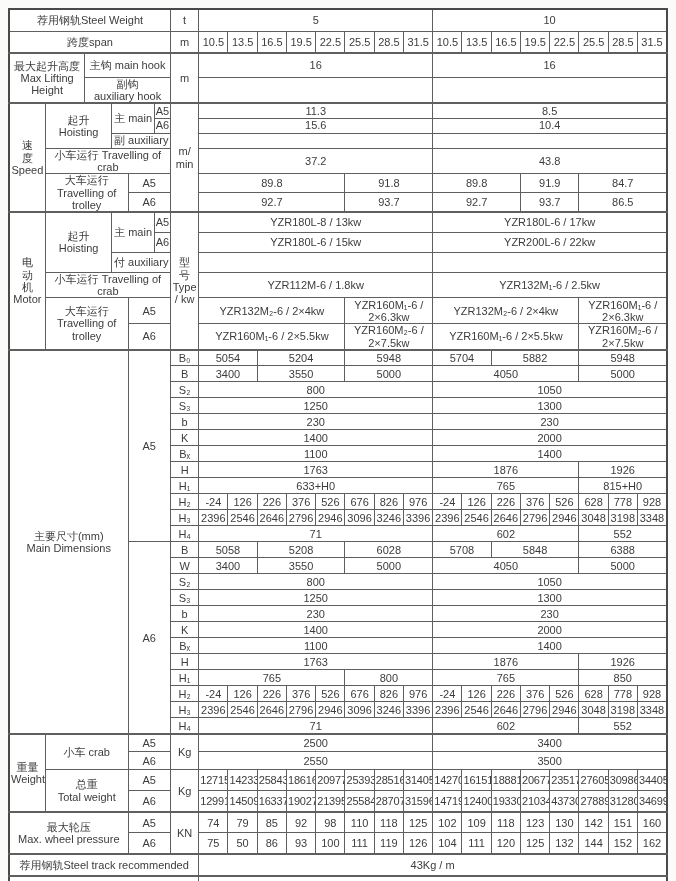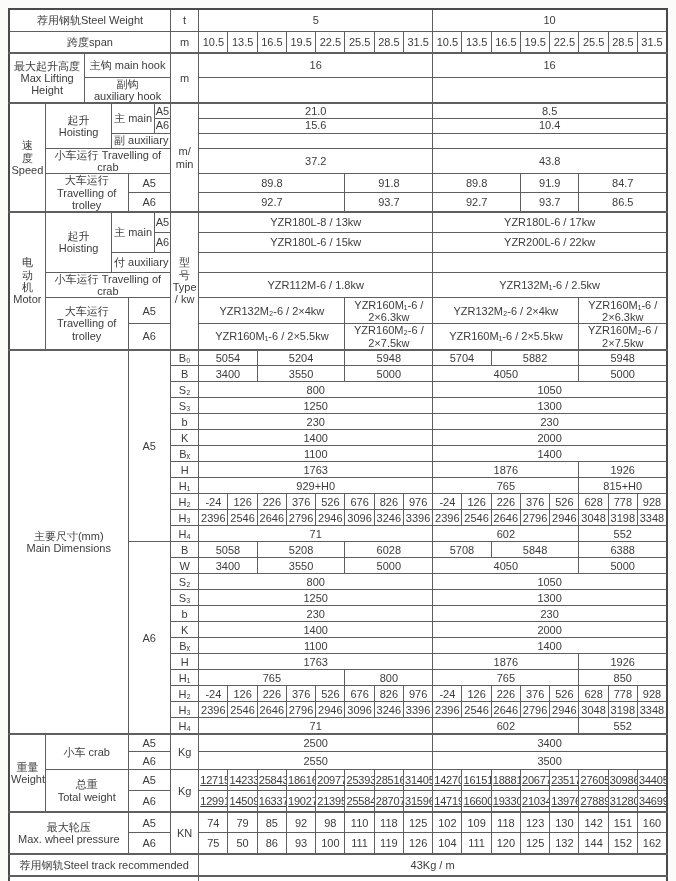--- a/index.html
+++ b/index.html
@@ -22,21 +22,21 @@
     white-space:pre-line;
     overflow:hidden;
   }
   
   tr.tt td{border-top-width:2px;text-align:center;}
   
   td.gb{border-left-width:2px;}
   
   td.s10{font-size:10px;}
   td.s9{font-size:9px;}
-  td.s8{font-size:8.5px;letter-spacing:-0.2px;text-decoration:underline;}
+  td.s8{font-size:8.5px;letter-spacing:-0.2px;}
   td.vlab{font-size:11px;line-height:1.4;}
   
   tr.h15{height:15px}
   tr.h16{height:16px}
   tr.h18{height:18px}
   tr.h20{height:20px}
   tr.h21{height:21px}
   tr.h22{height:22px}
   tr.h24{height:24px}
   tr.h26{height:26px}
@@ -120,21 +120,21 @@
       <tr class="tt h15">
         <td rowspan="6" class="vlab">速
 度
 Speed</td>
         <td colspan="2" rowspan="3" class="s10">起升
 Hoisting</td>
         <td colspan="2" rowspan="2" class="s10">主 main</td>
         <td>A5</td>
         <td rowspan="6" class="s10">m/
 min</td>
-        <td colspan="8">21.0</td>
+        <td colspan="8">11.3</td>
         <td colspan="8" class="gb">8.5</td>
       </tr>
       <tr class="h15">
         <td>A6</td>
         <td colspan="8">15.6</td>
         <td colspan="8" class="gb">10.4</td>
       </tr>
       <tr class="h15">
         <td colspan="3" class="s10">副 auxiliary</td>
         <td colspan="8"></td>
@@ -261,21 +261,21 @@
         <td colspan="8" class="gb">1400</td>
       </tr>
       <tr class="h16">
         <td>H</td>
         <td colspan="8">1763</td>
         <td colspan="5" class="gb">1876</td>
         <td colspan="3">1926</td>
       </tr>
       <tr class="h16">
         <td>H₁</td>
-        <td colspan="8">929+H0</td>
+        <td colspan="8">633+H0</td>
         <td colspan="5" class="gb">765</td>
         <td colspan="3">815+H0</td>
       </tr>
       <tr class="h16">
         <td>H₂</td>
         <td class="s9">-24</td>
         <td class="s9">126</td>
         <td class="s9">226</td>
         <td class="s9">376</td>
         <td class="s9">526</td>
@@ -456,24 +456,24 @@
         <td colspan="2">A6</td>
         <td class="s8">12991</td>
         <td class="s8">14509</td>
         <td class="s8">16337</td>
         <td class="s8">19027</td>
         <td class="s8">21395</td>
         <td class="s8">25584</td>
         <td class="s8">28707</td>
         <td class="s8">31596</td>
         <td class="s8 gb">14719</td>
-        <td class="s8">16600</td>
+        <td class="s8">12400</td>
         <td class="s8">19330</td>
         <td class="s8">21034</td>
-        <td class="s8">13976</td>
+        <td class="s8">43730</td>
         <td class="s8">27889</td>
         <td class="s8">31280</td>
         <td class="s8">34699</td>
       </tr>
       <tr class="tt h21">
         <td colspan="4" rowspan="2" class="s10">最大轮压
 Max.  wheel pressure</td>
         <td colspan="2">A5</td>
         <td rowspan="2">KN</td>
         <td class="s10">74</td>

